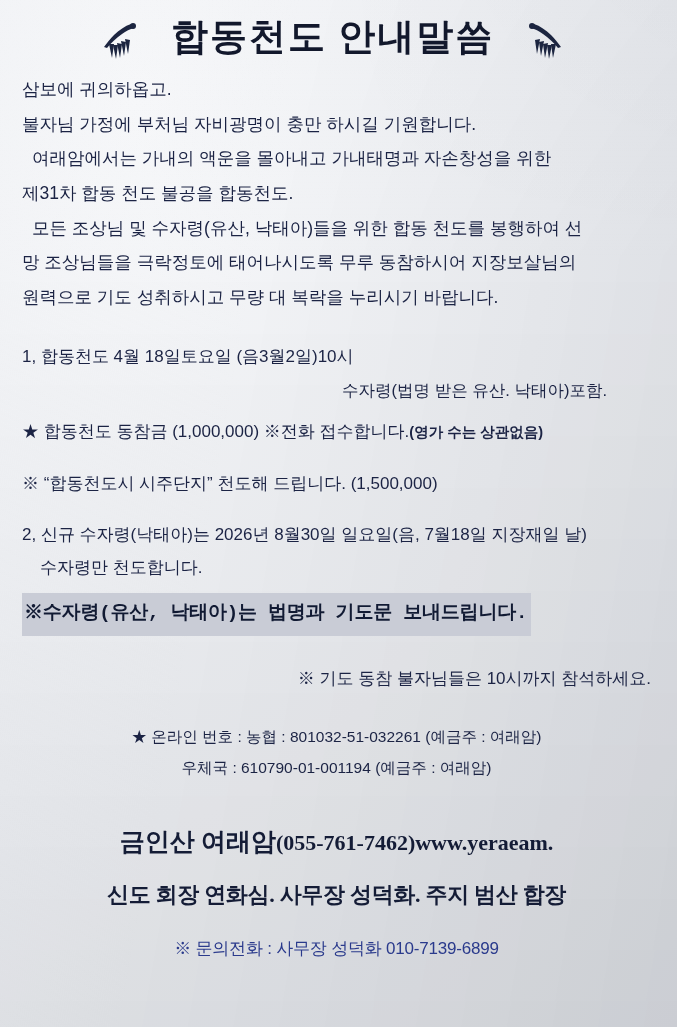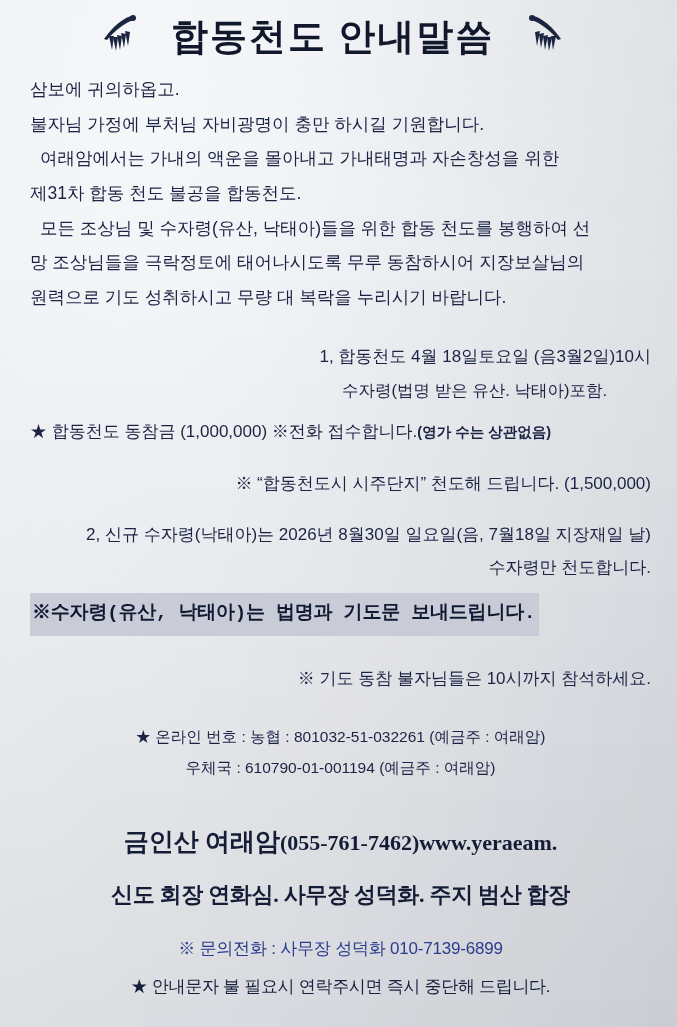--- a/index.html
+++ b/index.html
@@ -35,21 +35,21 @@
     mix-blend-mode: multiply;
   }
   .content {
     position: relative;
     z-index: 2;
   }
 
   
   .header {
     display: flex;
-    align-items: flex-start;
+    align-items: flex-end;
     justify-content: center;
     gap: 14px;
     padding: 12px 12px 4px 0;
   }
   .title {
     font-family: "Liberation Serif", serif;
     font-size: 37px;
     font-weight: bold;
     letter-spacing: 2px;
     color: #12182c;
@@ -58,33 +58,33 @@
   .deco {
     width: 56px;
     height: 42px;
     position: relative;
     flex: 0 0 auto;
   }
   .deco svg { display: block; }
 
   
   .body-text {
-    padding: 6px 26px 0 30px;
+    padding: 6px 26px 0 22px;
     font-size: 17.5px;
     line-height: 1.98;
     color: #1b2344;
     font-family: "Liberation Sans", sans-serif;
   }
   .p { margin: 0 0 0 0; }
   .indent { text-indent: 10px; }
   .gap-sm { height: 9px; }
   .gap-md { height: 18px; }
   .gap-lg { height: 26px; }
 
-  .sect { font-size: 17px; line-height: 1.95; text-align: right; }
+  .sect { font-size: 17px; line-height: 1.95; }
   .right-sub {
     text-align: right;
     padding-right: 44px;
     font-size: 16.5px;
   }
   .star-line { font-size: 17px; }
   .small-note { font-size: 14.5px; font-weight: bold; }
 
   .highlight {
     display: inline-block;
@@ -226,18 +226,17 @@
       </div>
 
       <div class="gap-lg"></div>
 
       <div class="footer">
         <div class="temple-line">
           <span>금인산 여래암</span><span class="url">(055-761-7462)</span><span class="url">www.yeraeam.</span>
         </div>
         <div class="staff-line">신도 회장 연화심. 사무장 성덕화. 주지 범산 합장</div>
         <div class="contact-line">※  문의전화 : 사무장 성덕화  010-7139-6899</div>
-        <div class="optout-line">★ 안내문자 불 필요시 연락주시면 즉시 중단해 드립니다.</div>
       </div>
 
     </div>
   </div>
 </div>
 
 </body></html>

